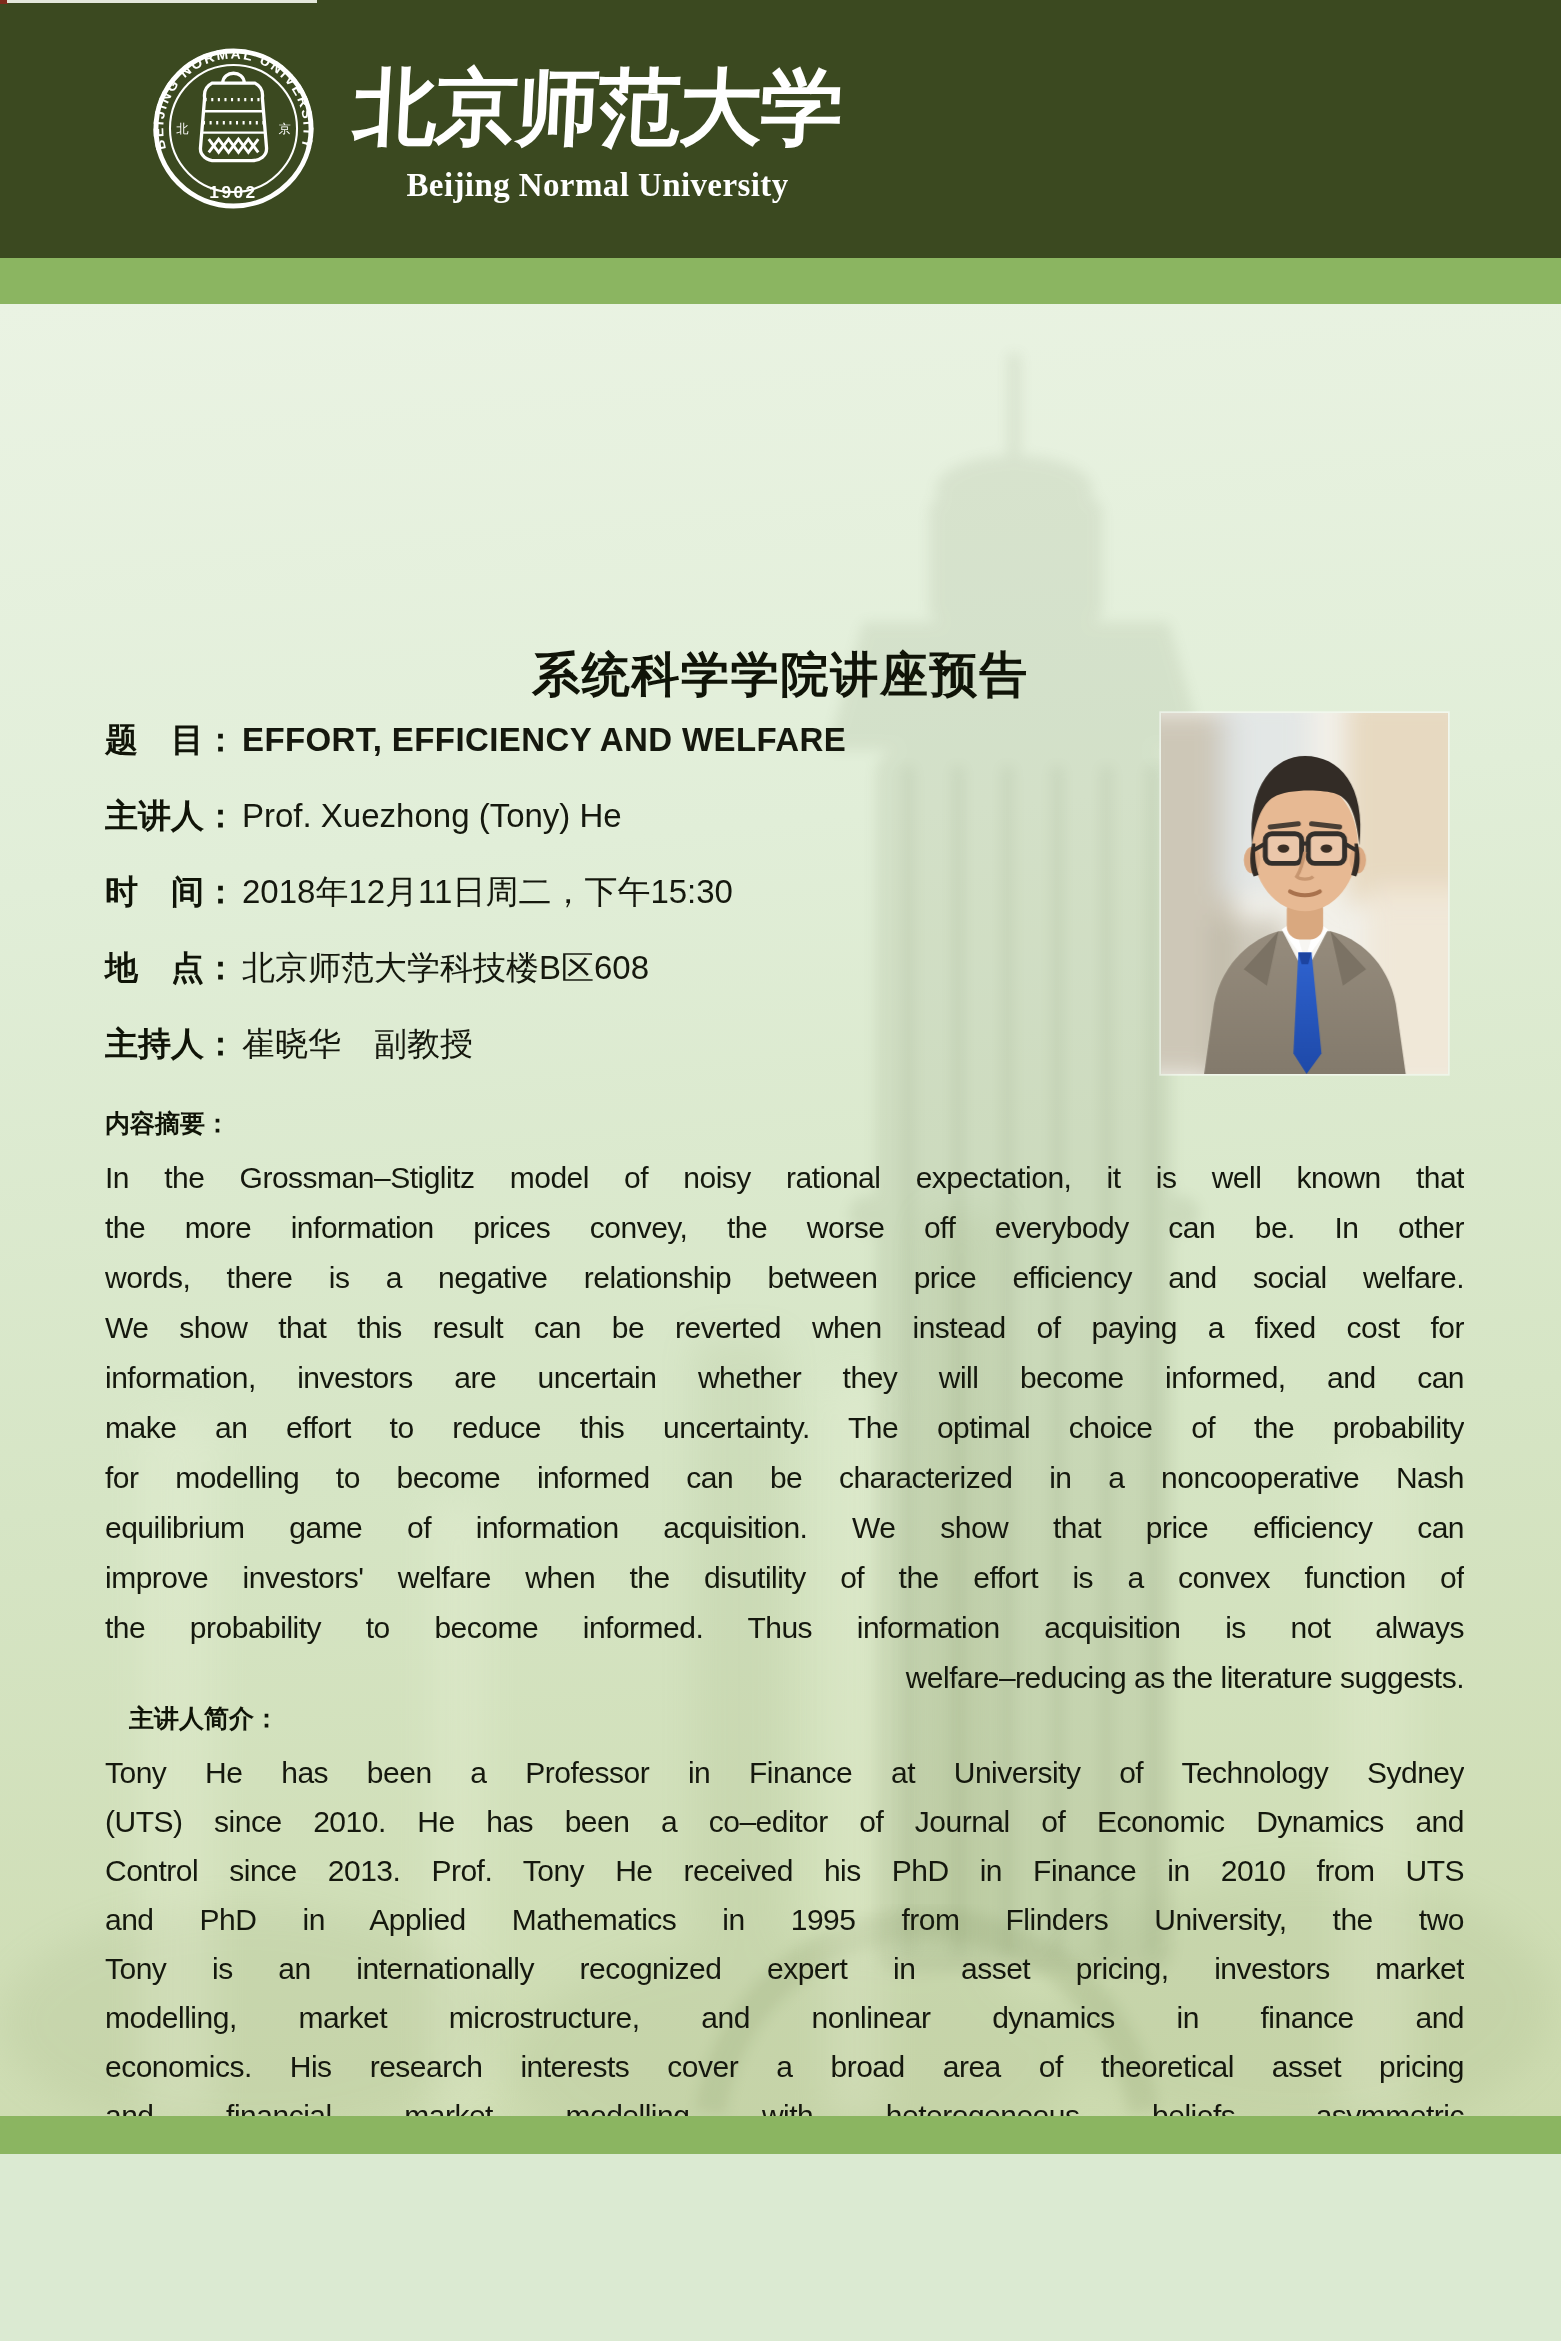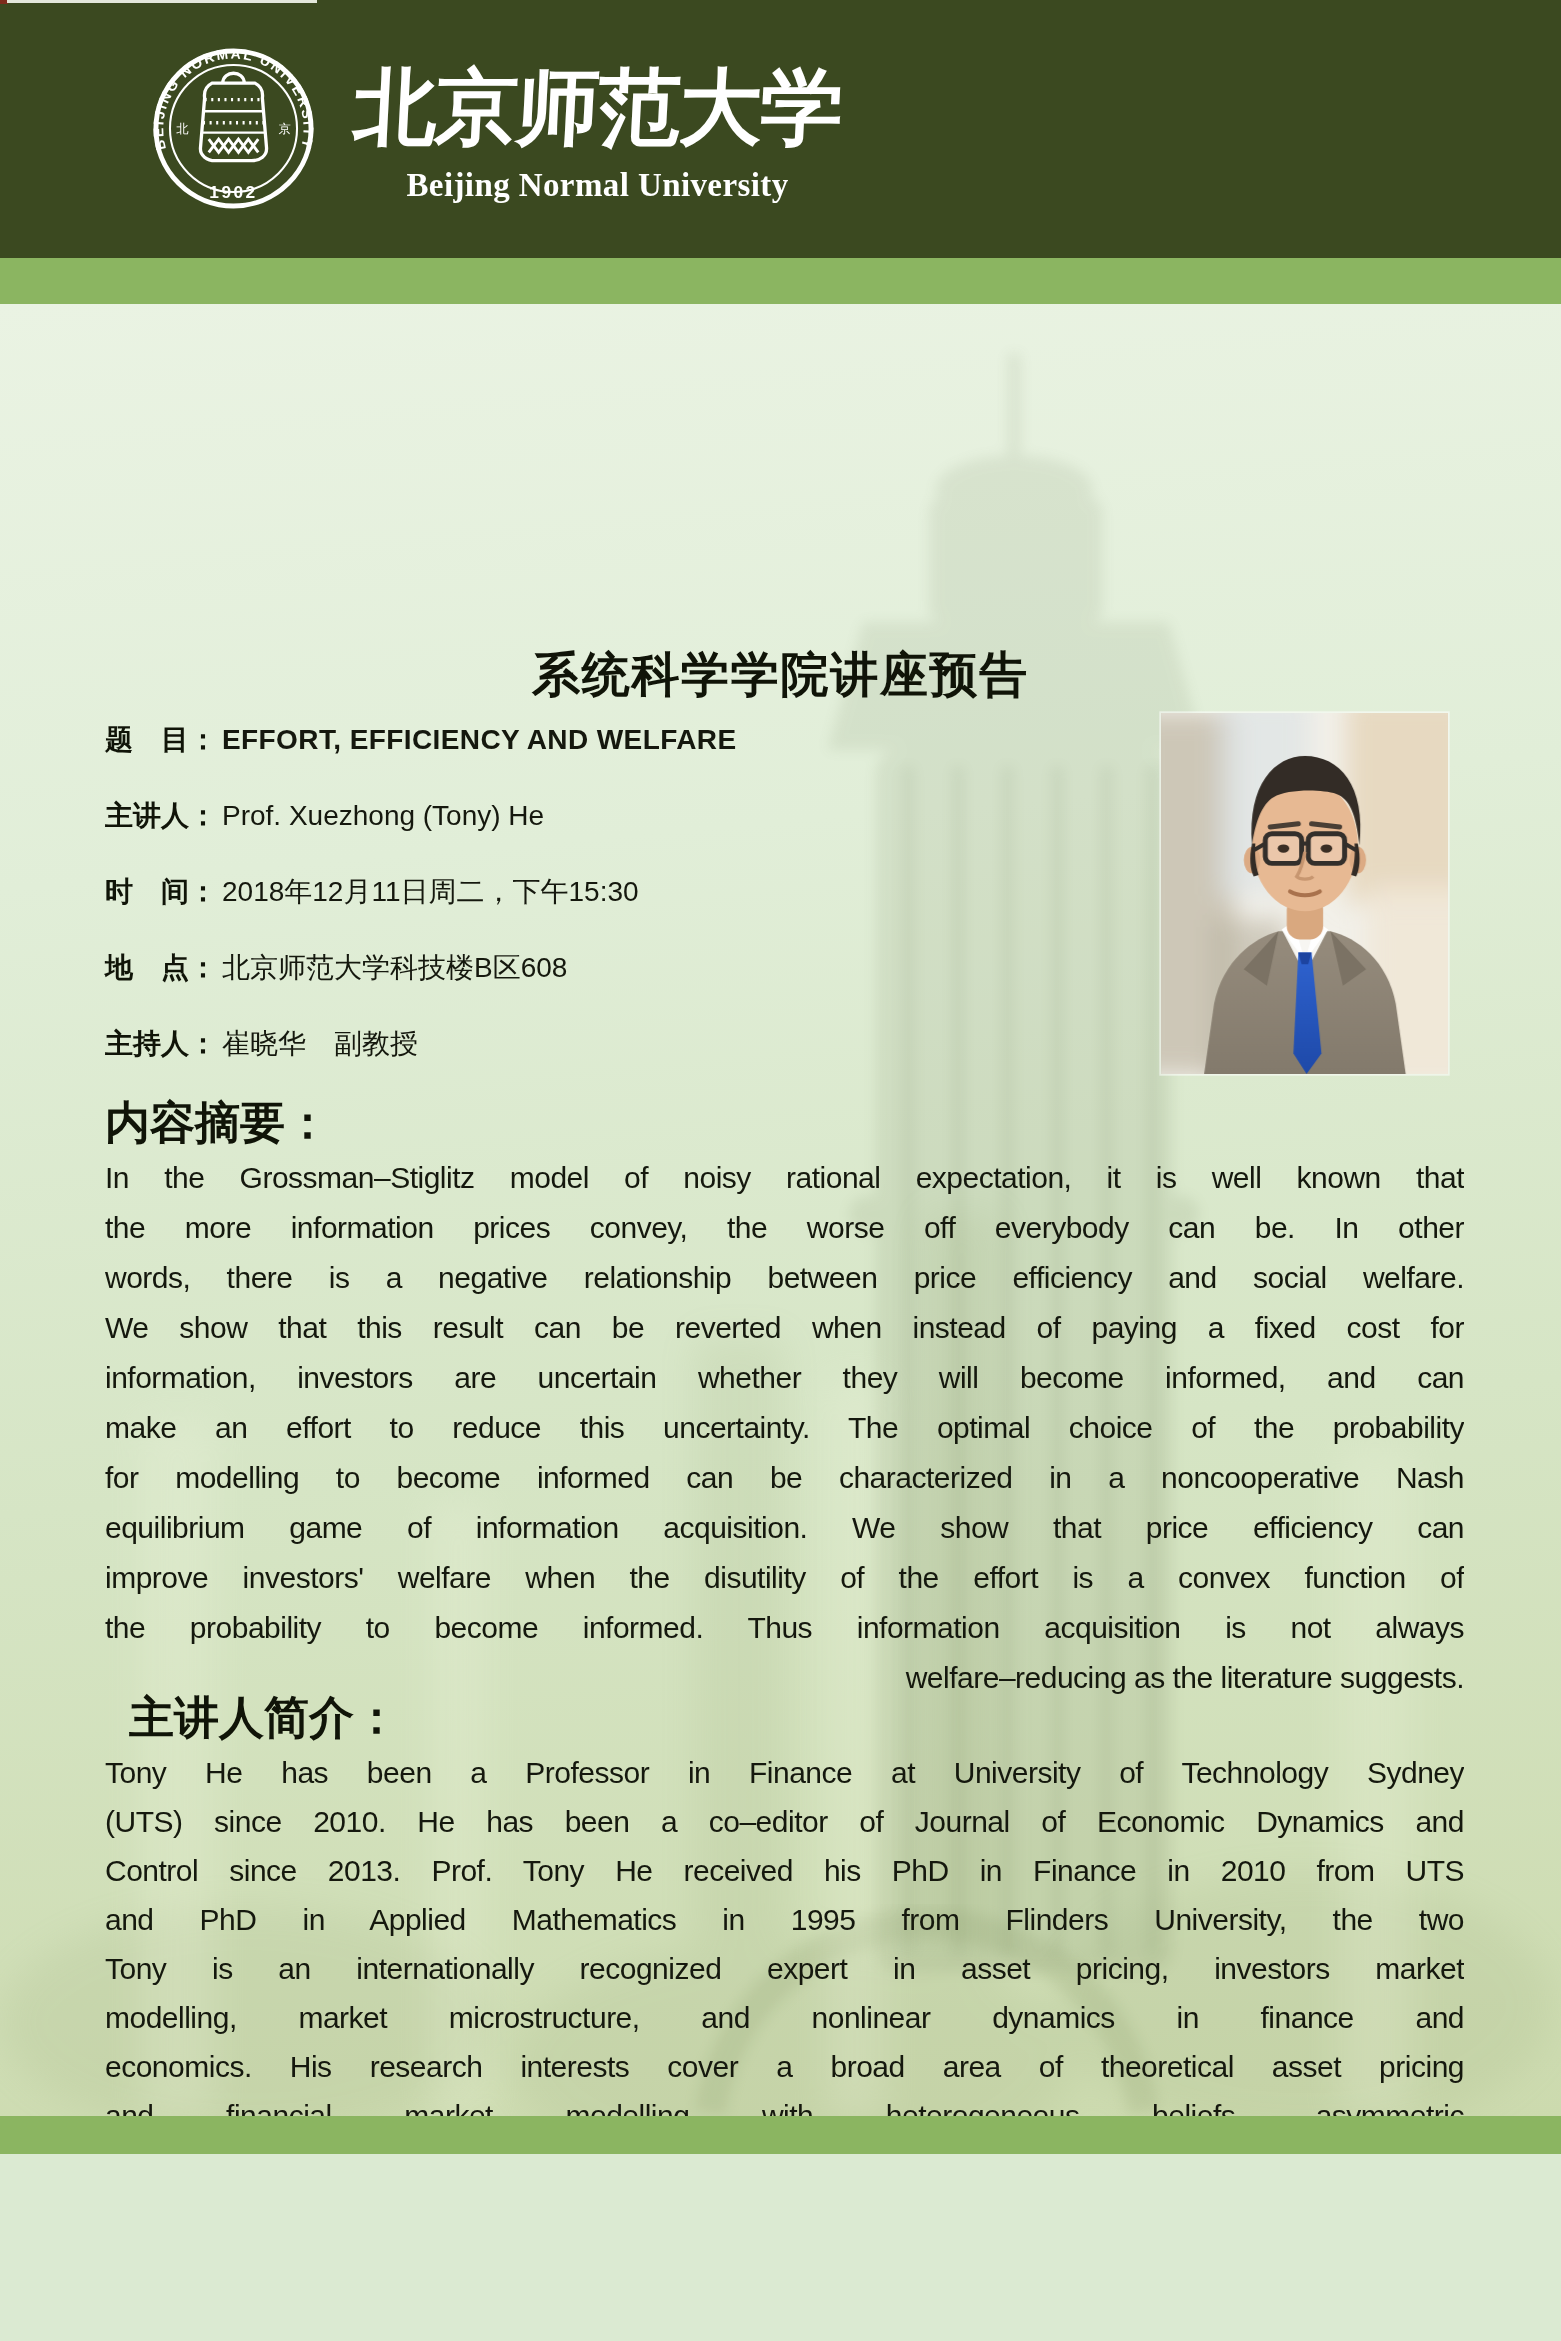--- a/index.html
+++ b/index.html
@@ -26,29 +26,29 @@
 
   
   .bod{position:absolute;left:0;top:304px;width:1561px;height:1812px;
        background:linear-gradient(175deg,#eaf3e3 0%,#e1eed8 30%,#d6e5c5 62%,#ccdaae 100%);padding-left:46px;}
   .wm{position:absolute;left:0;top:0;width:1561px;height:1812px;pointer-events:none;}
 
   .ttl{position:absolute;left:0;top:339px;width:1561px;text-align:center;
        font-size:48px;font-weight:700;letter-spacing:1.7px;color:#101408;}
 
   .rows{position:absolute;left:105px;top:411px;width:1074px;}
-  .row{height:76px;line-height:50px;font-size:28px;white-space:nowrap;}
+  .row{height:76px;line-height:50px;font-size:33px;white-space:nowrap;}
   .row .lb{font-weight:700;margin-right:5px;color:#101408;}
   .row .vl{font-weight:400;color:#15180e;}
   .row .vl.strong{font-weight:600;letter-spacing:0.4px;}
 
   .photo{position:absolute;left:1161px;top:409px;width:287px;height:361px;
          box-shadow:0 0 0 1.7px rgba(255,255,255,.55);}
 
-  .sec-h{position:absolute;left:105px;font-size:45px;font-weight:700;color:#101408;line-height:46px;}
+  .sec-h{position:absolute;left:105px;font-size:25px;font-weight:700;color:#101408;line-height:46px;}
   .sec-h.abs-h{top:796px;}
   .sec-h.bio-h{top:1391px;margin-left:24px;}
 
   .par{position:absolute;left:105px;width:1359px;color:#15180e;
        font-size:30px;letter-spacing:-0.5px;}
   .par.abs-p{top:849px;}
   .par.bio-p{top:1444px;}
   .abs-p .ln{height:50px;line-height:50px;}
   .bio-p .ln{height:49px;line-height:49px;}
   .ln{overflow:hidden;}

